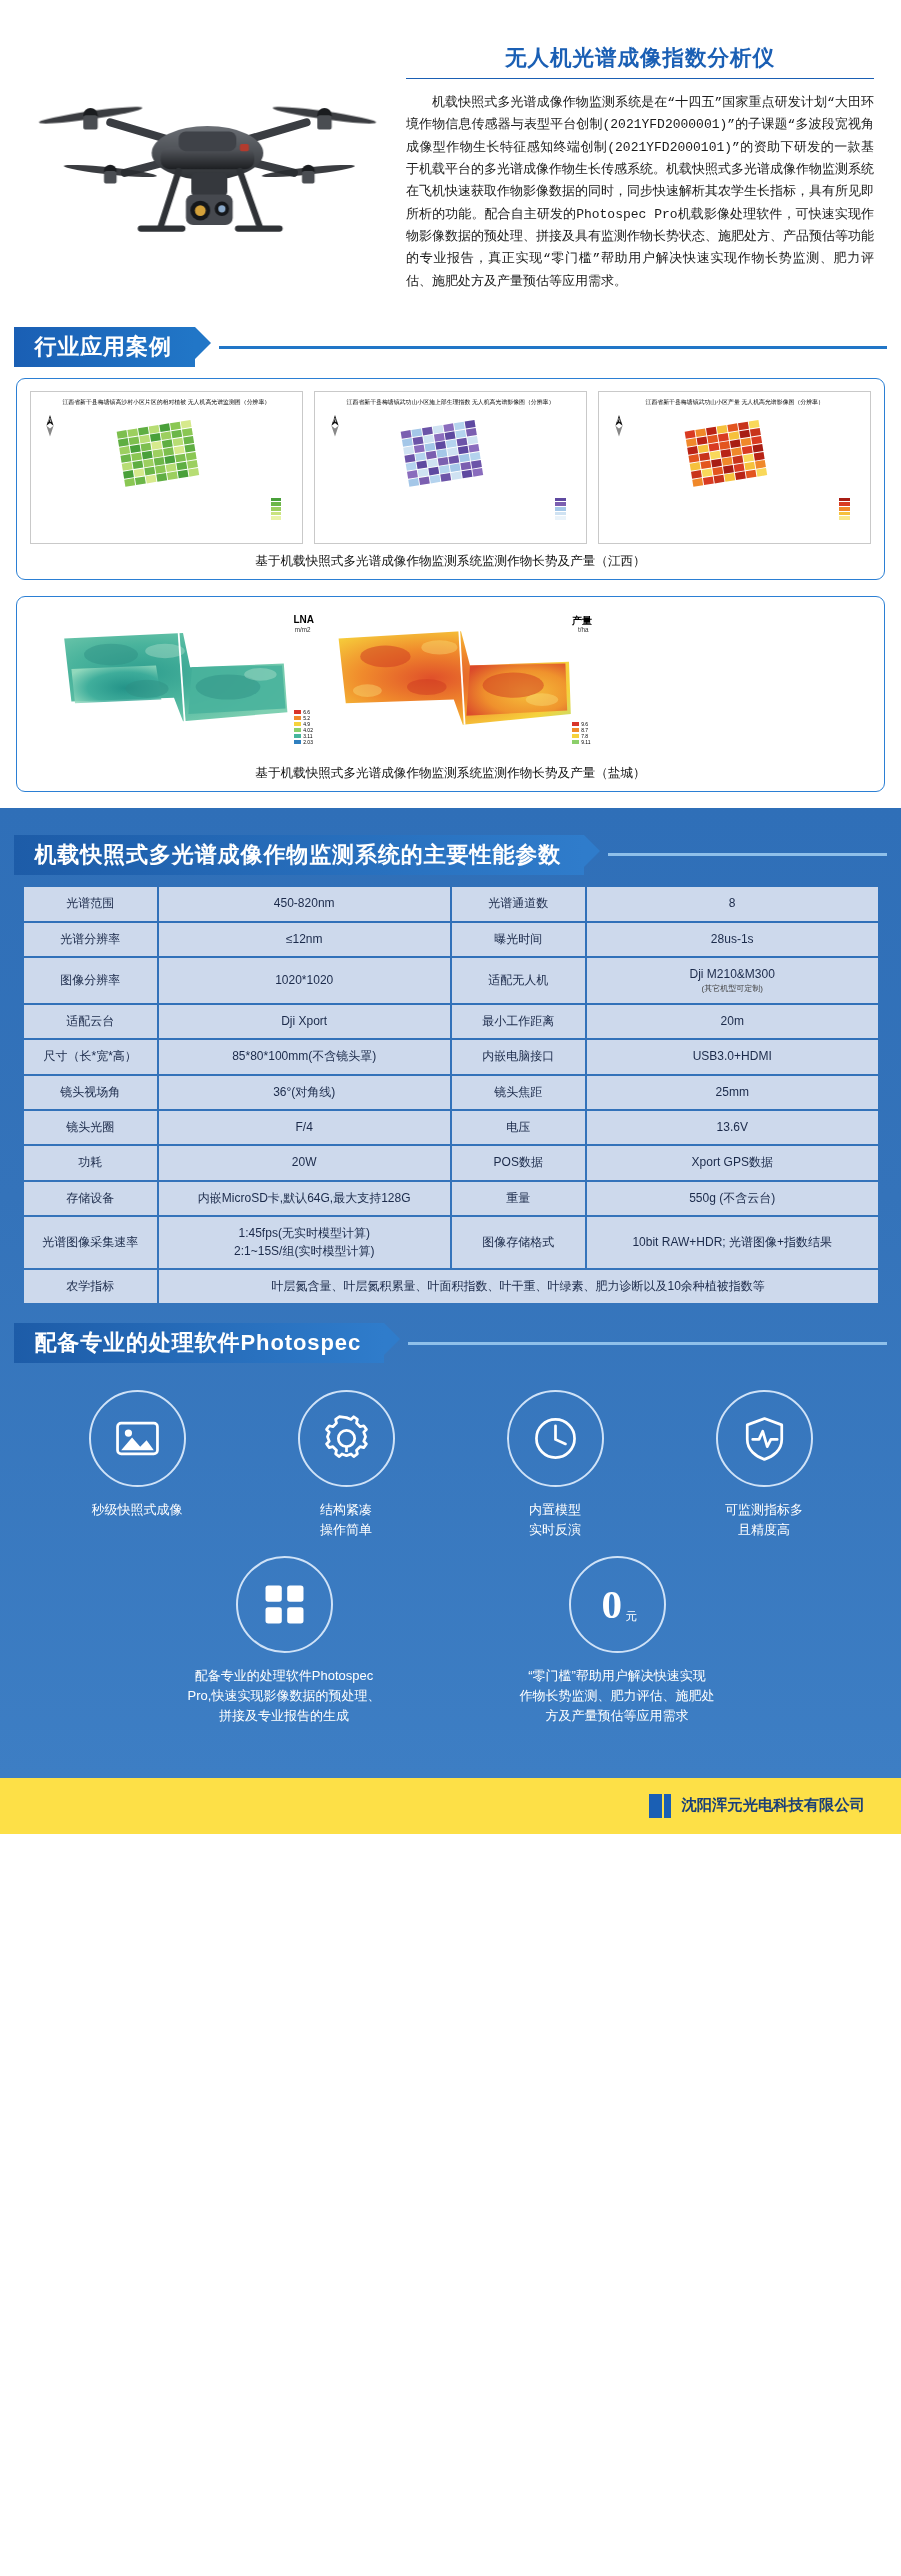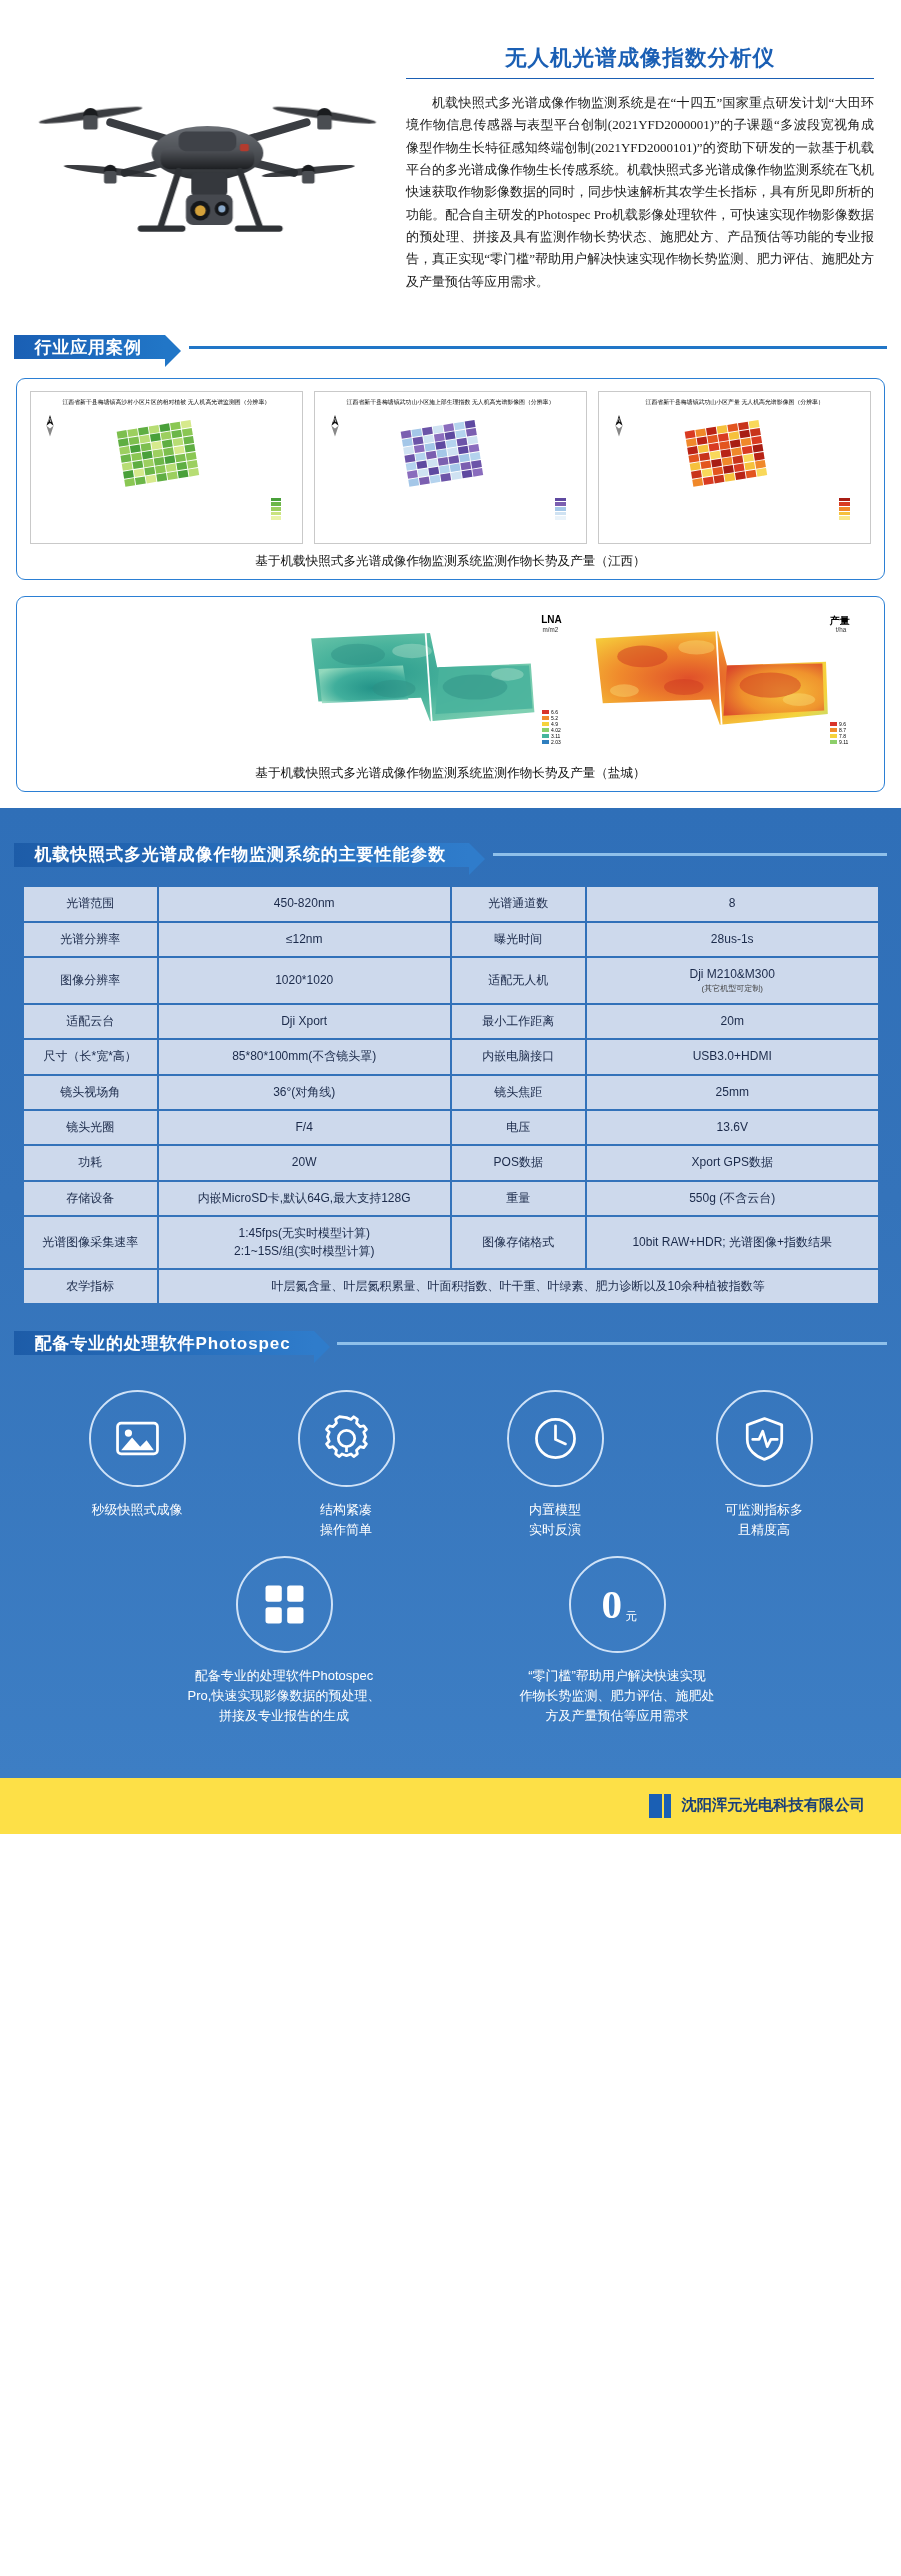--- a/index.html
+++ b/index.html
@@ -39,39 +39,39 @@
     height: 1.8px;
     background: #1a5fb4;
     margin-bottom: 12.6px;
   }
   .intro-text {
     font-size: 13px;
     line-height: 1.72;
     color: #1a1a1a;
     text-align: justify;
     text-indent: 2em;
-    font-family: Liberation Serif, serif;
+    font-family: Liberation Mono, monospace;
   }
 
   
   .banner {
     position: relative;
     height: 36px;
     margin: 18px 0 12.6px 0;
     display: flex;
     align-items: center;
   }
   .banner-bar {
     background: linear-gradient(90deg, #1a5fb4 0%, #2176c7 100%);
-    height: 24px;
+    height: 40px;
     display: flex;
     align-items: center;
     padding: 0 23.4px 0 20px;
     color: #fff;
-    font-size: 17px;
+    font-size: 22px;
     font-weight: bold;
     letter-spacing: 0.9px;
     position: relative;
   }
   .banner-bar::after {
     content: "";
     position: absolute;
     right: -16px; top: 0;
     border-left: 16px solid #2176c7;
     border-top: 16px solid transparent;
@@ -123,21 +123,21 @@
     width: 18px; height: 23.4px;
   }
   .legend-box {
     position: absolute; right: 2.7px; bottom: 2.7px;
     width: 23.4px;
     font-size: 3.6px;
   }
   .legend-swatch { height: 3.6px; width: 10.8px; display: inline-block; }
 
   
-  .raster-row { display: flex; gap: 18px; justify-content: flex-end; padding: 5.4px 18px; }
+  .raster-row { display: flex; gap: 8px; justify-content: flex-start; padding: 5.4px 18px; }
   .raster { width: 270px; height: 135px; position: relative; }
   .raster-label {
     position: absolute; top: -1.8px; right: 3.6px;
     font-size: 10px; font-weight: bold; color: #000;
   }
   .raster-sub { position: absolute; top: 10.8px; right: 7.2px; font-size: 6.3px; color: #333; }
   .raster-legend {
     position: absolute; right: 1.8px; bottom: 5.4px; width: 21.6px;
     font-size: 5px; color: #000;
   }

